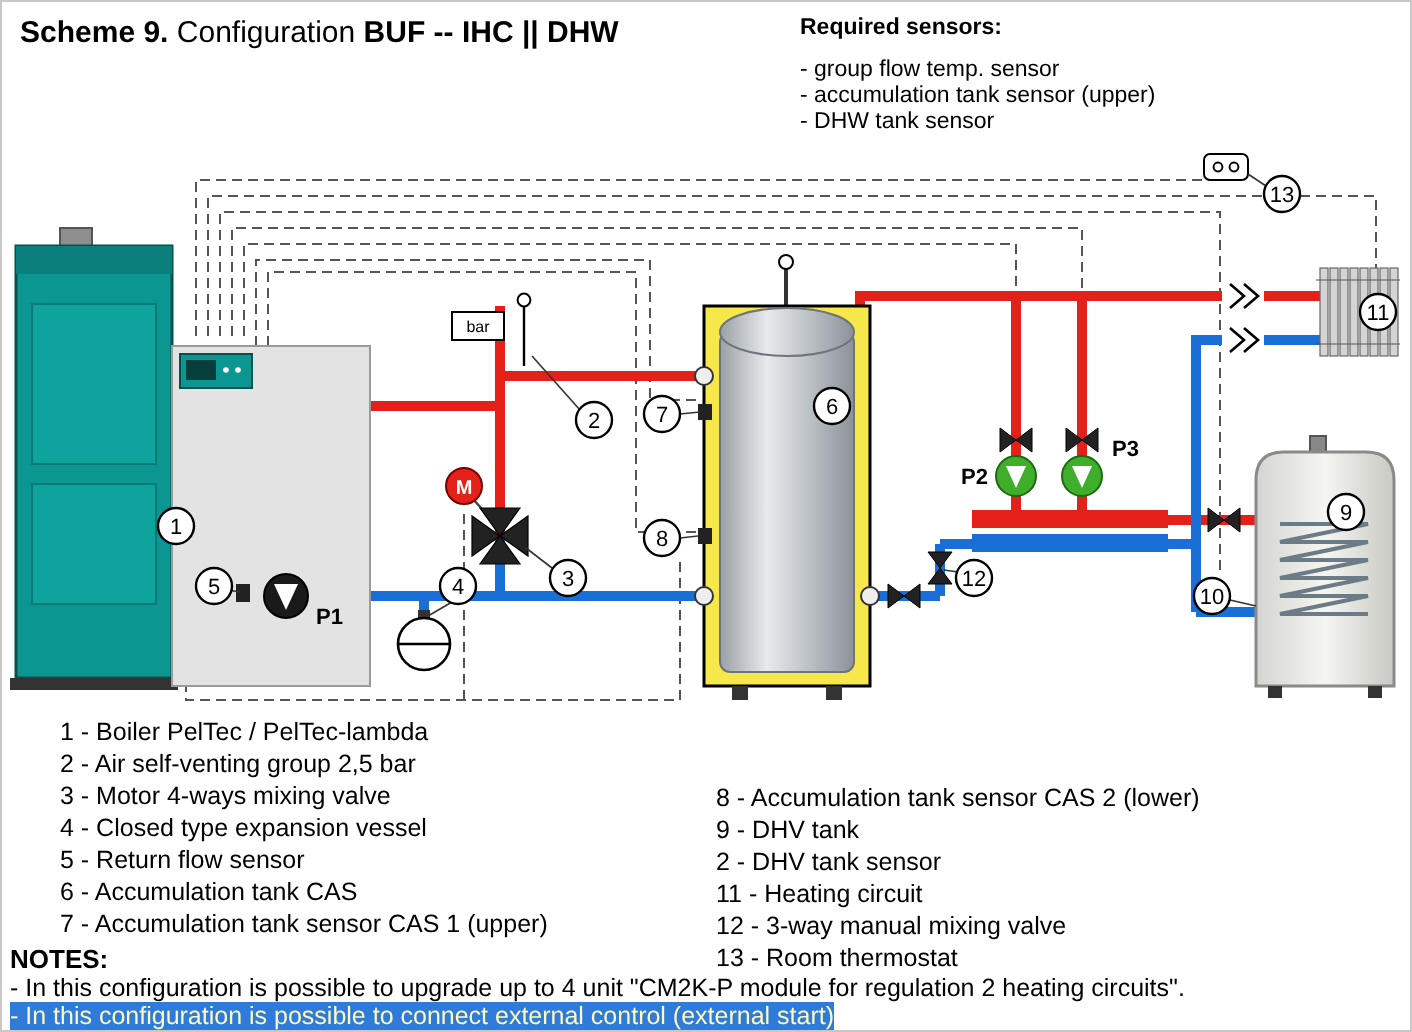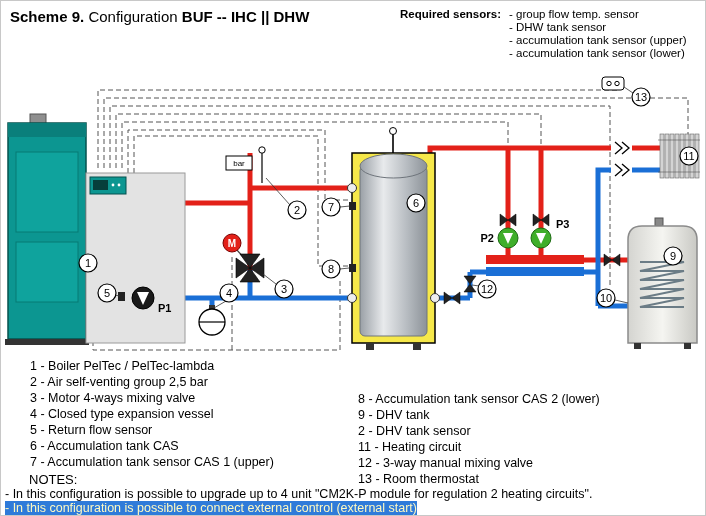--- a/index.html
+++ b/index.html
@@ -4,48 +4,47 @@
 <style>
   html,body{margin:0;padding:0;}
   body{
     width:706px;height:516px;position:relative;overflow:hidden;
     background:#ffffff;color:#000;
     font-family:"Liberation Sans",sans-serif;
     box-shadow:inset 0 0 0 1px #c8c8c8;
   }
   .title{position:absolute;left:10px;top:8px;font-size:15px;white-space:nowrap;}
   .title .b{font-weight:bold;text-align:right;}
-  .sensors{position:absolute;left:400px;top:8px;display:flex;gap:8px;font-size:11.5px;line-height:13px;}
+  .sensors{position:absolute;left:400px;top:8px;display:flex;gap:8px;font-size:11.5px;line-height:13px;flex-direction:column;}
   .sensors .hd{font-weight:bold;white-space:nowrap;}
   .sensors .it{white-space:nowrap;}
   .diagram{position:absolute;left:0;top:56px;}
   svg{font-family:"Liberation Sans",sans-serif;}
   .legend{position:absolute;top:358px;font-size:12.5px;line-height:16px;}
   .legend.lft{left:30px;}
   .legend.rgt{left:358px;margin-top:33px;}
   .notes{position:absolute;left:5px;top:472px;font-size:12.5px;line-height:14px;}
-  .notes .hd{font-weight:normal;font-size:13px;line-height:15px;margin-left:24px;}
+  .notes .hd{font-weight:bold;font-size:13px;line-height:15px;}
   .notes .hl{background:#2f7bd9;color:#fef9c3;}
 </style>
 </head>
 <body>
 
 <div class="title">
   <span class="b">Scheme 9.</span>
   <span>Configuration</span>
   <span class="b">BUF -- IHC || DHW</span>
 </div>
 
 <div class="sensors">
   <div class="hd">Required sensors:</div>
   <div>
     <div class="it">- group flow temp. sensor</div>
+    <div class="it">- accumulation tank sensor (upper)</div>
     <div class="it">- DHW tank sensor</div>
-    <div class="it">- accumulation tank sensor (upper)</div>
-    <div class="it">- accumulation tank sensor (lower)</div>
   </div>
 </div>
 
 <svg class="diagram" width="706" height="300" viewBox="0 0 706 300">
   <defs>
     <linearGradient id="tg" x1="0" y1="0" x2="1" y2="0">
       <stop offset="0" stop-color="#9aa0a6"></stop>
         <stop offset="0.35" stop-color="#e8eaec"></stop>
       <stop offset="0.7" stop-color="#b7bcc1"></stop>
         <stop offset="1" stop-color="#8c9298"></stop>

